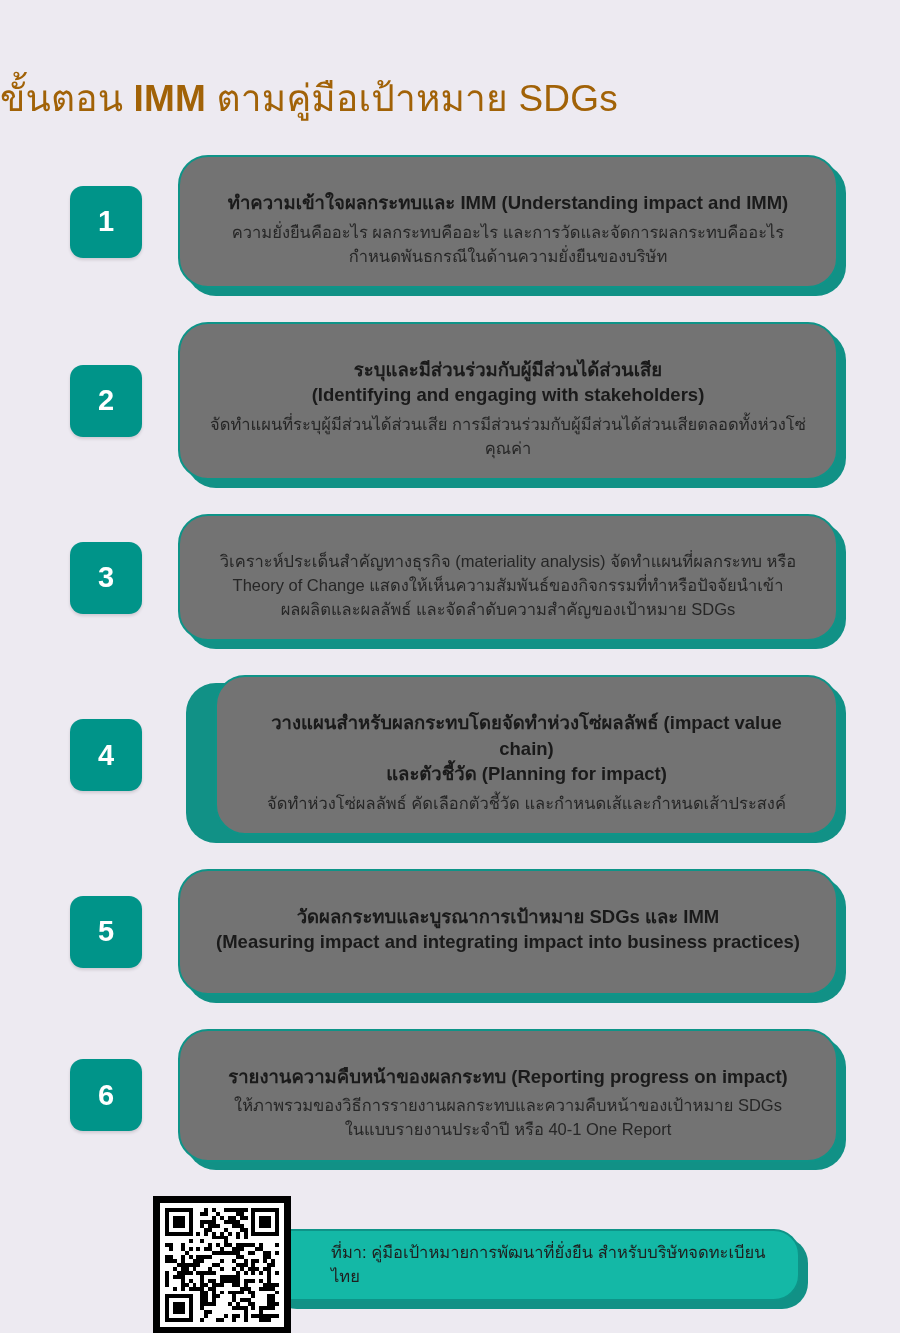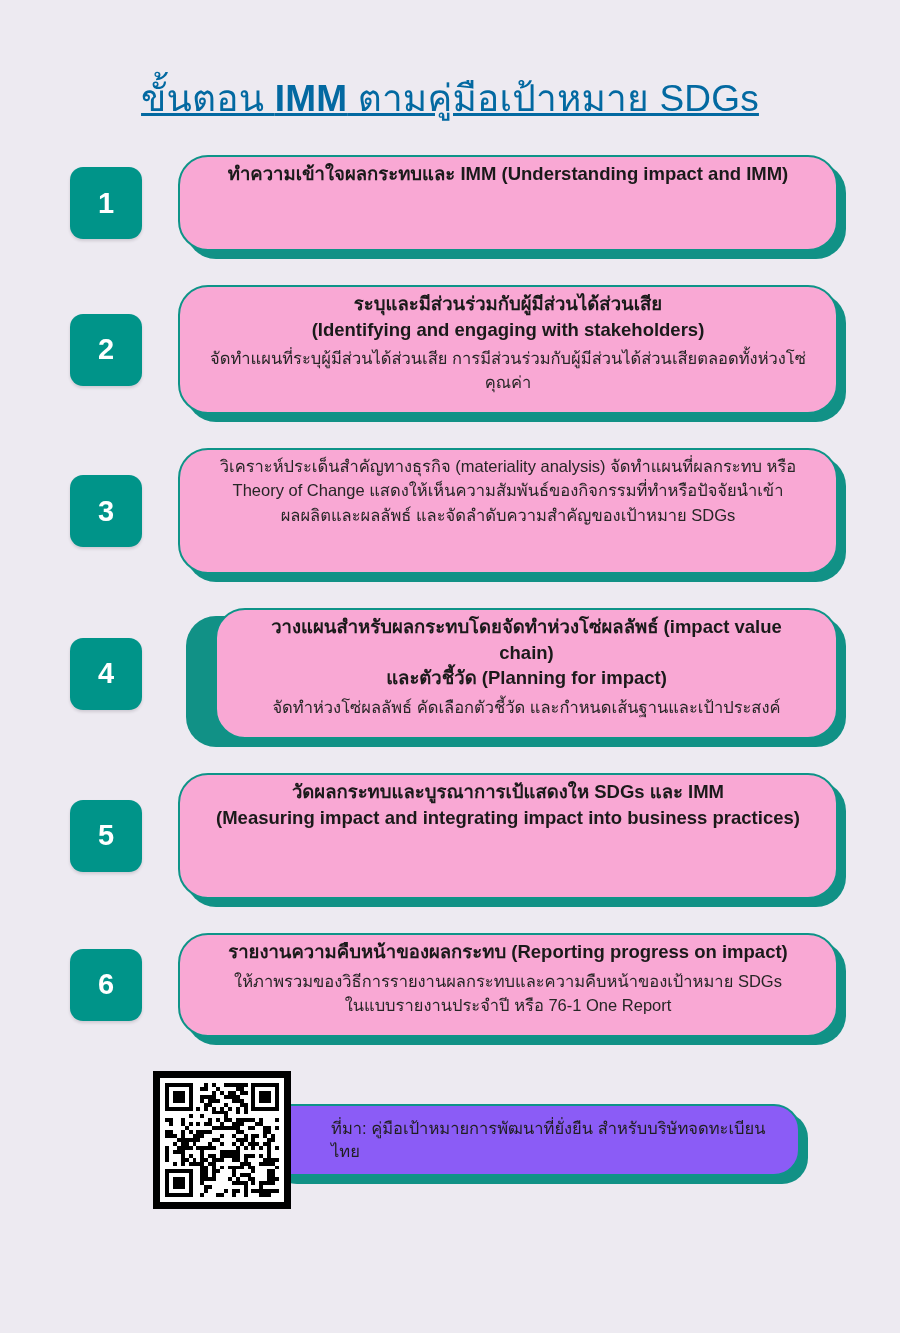--- a/index.html
+++ b/index.html
@@ -19,28 +19,26 @@
 
   .page {
     width: 900px;
     height: 1333px;
     position: relative;
     box-sizing: border-box;
   }
 
   
   .page-title {
-    text-align: center;
     font-size: 37px;
     line-height: 1.2;
     font-weight: 400;
-    color: #0369a1;
+    color: #a16207;
     padding-top: 52px;
     letter-spacing: 0.2px;
-    text-decoration: underline;
   }
   .page-title .em {
     font-weight: 700;
   }
 
   
   .steps {
     margin: 0;
     padding: 0;
     list-style: none;
@@ -83,24 +81,24 @@
     top: 8px;
     right: -8px;
     bottom: -8px;
     background: #119186;
     border-radius: 30px;
     z-index: 0;
   }
   .step-card {
     position: relative;
     z-index: 1;
-    background: #f9a8d4;
+    background: #737373;
     border: 2.5px solid #0e9488;
     border-radius: 30px;
-    padding: 4px 26px 18px 26px;
+    padding: 33px 26px 18px 26px;
     text-align: center;
     box-sizing: border-box;
   }
 
   .card-title {
     font-size: 18.5px;
     font-weight: 700;
     line-height: 1.38;
     color: #1a1a1a;
     margin: 0 0 4px 0;
@@ -165,21 +163,21 @@
     top: 8px;
     right: -8px;
     bottom: -8px;
     background: #119186;
     border-radius: 26px;
     z-index: 0;
   }
   .source-bar {
     position: relative;
     z-index: 1;
-    background: #8b5cf6;
+    background: #14b8a6;
     border: 2px solid #0e9488;
     border-radius: 26px;
     min-height: 72px;
     display: flex;
     align-items: center;
     padding: 10px 26px 10px 66px;
     box-sizing: border-box;
   }
   .source-text {
     font-size: 16.5px;
@@ -197,20 +195,22 @@
   </h1>
 
   <ul class="steps">
 
     <li class="step-row r1">
       <div class="step-badge">1</div>
       <div class="step-card-wrap">
         <div class="step-card-shadow"></div>
         <div class="step-card">
           <p class="card-title">ทำความเข้าใจผลกระทบและ IMM (Understanding impact and IMM)</p>
+          <p class="card-body">ความยั่งยืนคืออะไร ผลกระทบคืออะไร และการวัดและจัดการผลกระทบคืออะไร
+กำหนดพันธกรณีในด้านความยั่งยืนของบริษัท</p>
         </div>
       </div>
     </li>
 
     <li class="step-row r2">
       <div class="step-badge">2</div>
       <div class="step-card-wrap">
         <div class="step-card-shadow"></div>
         <div class="step-card">
           <p class="card-title">ระบุและมีส่วนร่วมกับผู้มีส่วนได้ส่วนเสีย
@@ -232,44 +232,44 @@
       </div>
     </li>
 
     <li class="step-row r4">
       <div class="step-badge">4</div>
       <div class="step-card-wrap">
         <div class="step-card-shadow"></div>
         <div class="step-card">
           <p class="card-title">วางแผนสำหรับผลกระทบโดยจัดทำห่วงโซ่ผลลัพธ์ (impact value chain)
 และตัวชี้วัด (Planning for impact)</p>
-          <p class="card-body">จัดทำห่วงโซ่ผลลัพธ์ คัดเลือกตัวชี้วัด และกำหนดเส้นฐานและเป้าประสงค์</p>
+          <p class="card-body">จัดทำห่วงโซ่ผลลัพธ์ คัดเลือกตัวชี้วัด และกำหนดเส้และกำหนดเส้าประสงค์</p>
         </div>
       </div>
     </li>
 
     <li class="step-row r5">
       <div class="step-badge">5</div>
       <div class="step-card-wrap">
         <div class="step-card-shadow"></div>
         <div class="step-card">
-          <p class="card-title">วัดผลกระทบและบูรณาการเป้แสดงให SDGs และ IMM
+          <p class="card-title">วัดผลกระทบและบูรณาการเป้าหมาย SDGs และ IMM
 (Measuring impact and integrating impact into business practices)</p>
         </div>
       </div>
     </li>
 
     <li class="step-row r6">
       <div class="step-badge">6</div>
       <div class="step-card-wrap">
         <div class="step-card-shadow"></div>
         <div class="step-card">
           <p class="card-title">รายงานความคืบหน้าของผลกระทบ (Reporting progress on impact)</p>
           <p class="card-body">ให้ภาพรวมของวิธีการรายงานผลกระทบและความคืบหน้าของเป้าหมาย SDGs
-ในแบบรายงานประจำปี หรือ 76-1 One Report</p>
+ในแบบรายงานประจำปี หรือ 40-1 One Report</p>
         </div>
       </div>
     </li>
 
   </ul>
 
   <div class="footer">
 
     <div class="qr">
       <svg viewBox="0 0 29 29" shape-rendering="crispEdges" aria-hidden="true">

